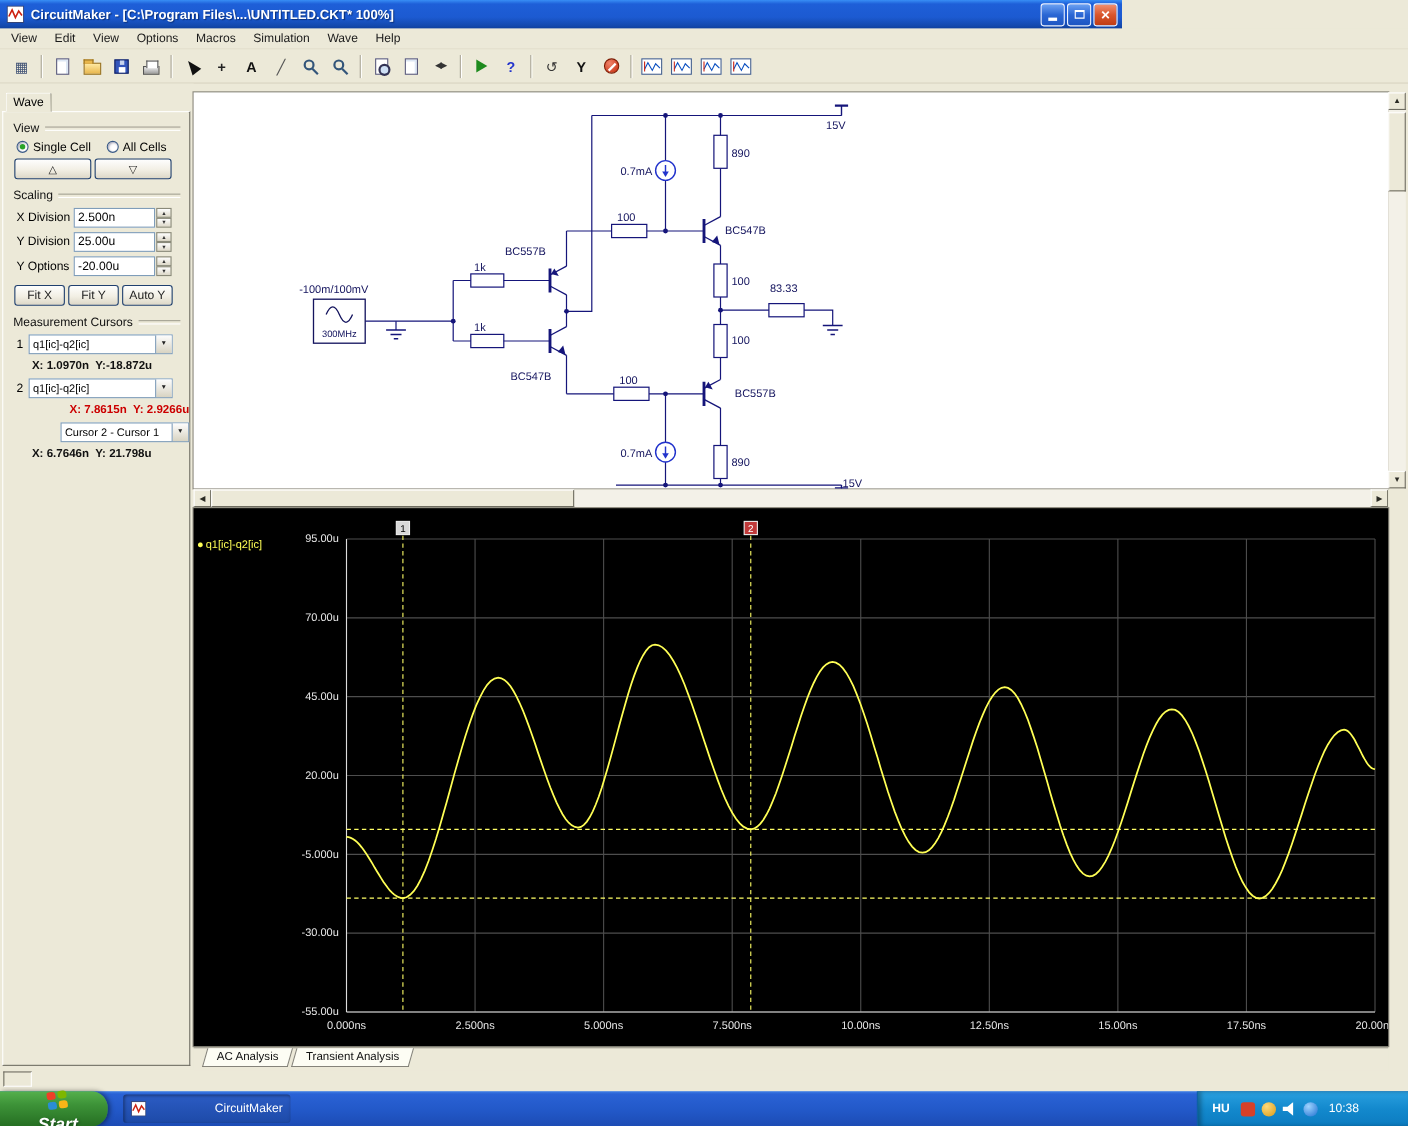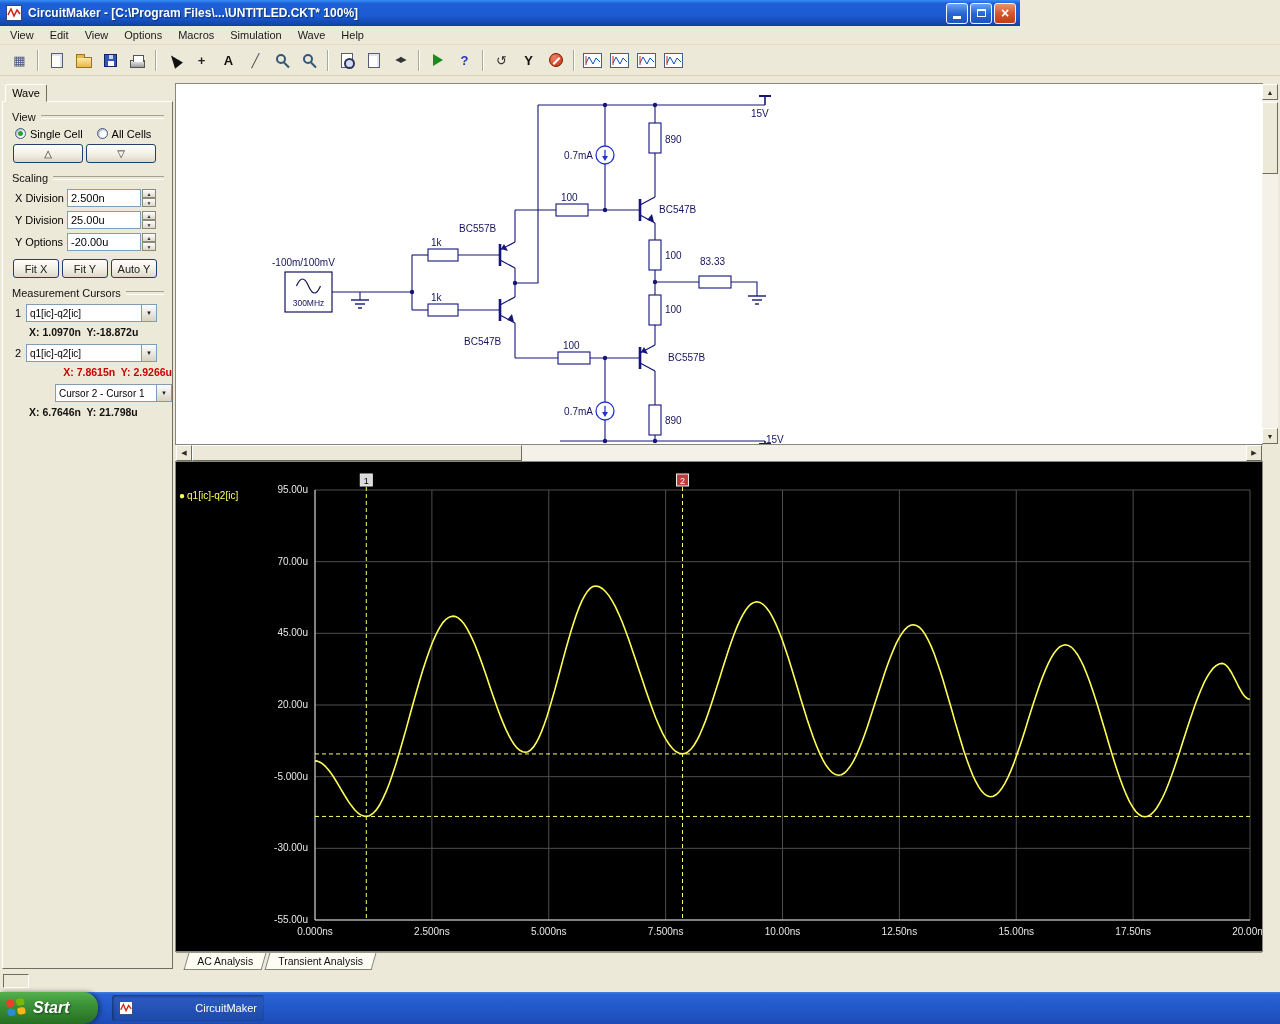--- a/index.html
+++ b/index.html
@@ -108,21 +108,21 @@
   .sheet-tab span{transform:skewX(16deg);font-size:10.5px;color:#111;}
 
   .statusbox{position:absolute;left:3px;top:974px;width:26px;height:14px;border:1px solid;border-color:#6e6c60 #fff #fff #6e6c60;background:#ece9d8;}
 
   
   .taskbar{position:absolute;left:0;top:992px;width:1280px;height:32px;
     background:linear-gradient(180deg,#4181e6 0%,#2a62d5 8%,#2258c8 55%,#1c4bb4 100%);}
   .startbtn{position:absolute;left:0;top:0;height:32px;width:98px;border-radius:0 15px 15px 0;
     background:linear-gradient(180deg,#55b04c 0%,#3d9338 38%,#2f7d2b 75%,#256e22 100%);
     box-shadow:2px 0 5px rgba(0,0,0,.45);display:flex;align-items:center;gap:6px;padding-left:7px;
-    color:#fff;font-weight:bold;font-style:italic;font-size:16px;text-shadow:1px 1px 2px #17451a;}
+    color:#fff;font-weight:bold;font-style:italic;font-size:16px;text-shadow:1px 1px 2px #17451a;flex-direction:column;}
   .flag{width:20px;height:18px;display:grid;grid-template-columns:8px 8px;grid-template-rows:7px 7px;gap:2px;transform:rotate(-8deg);}
   .flag span{border-radius:2px 40% 2px 40%;}
   .taskbtn{position:absolute;left:112px;top:3px;width:152px;height:26px;border-radius:3px;
     background:linear-gradient(180deg,#2c5cc4,#1d4aa8);box-shadow:inset 1px 1px 3px rgba(0,0,0,.45);
     color:#fff;font-size:11px;display:flex;align-items:center;gap:6px;padding:0 7px;justify-content:space-between;}
   .tray{position:absolute;left:1088px;top:0;width:192px;height:32px;
     background:linear-gradient(180deg,#2aa0e0 0%,#1389cd 50%,#0c7bc0 100%);
     border-left:1px solid #0a62a0;box-shadow:inset 3px 0 4px rgba(0,0,0,.3);
     display:flex;align-items:center;gap:6px;padding:0 9px;color:#fff;}
   .lang{font-size:11px;font-weight:bold;padding:2px 4px;}
@@ -547,15 +547,23 @@
       </span>
       <span>Start</span>
     </div>
     <div class="taskbtn">
       <svg width="14" height="14" viewBox="0 0 16 16">
           <rect x="0.5" y="0.5" width="15" height="15" fill="#fff" stroke="#334477"></rect>
           <polyline points="2,10 5,4 8,11 11,5 14,9" fill="none" stroke="#cc2211" stroke-width="1.5"></polyline>
         </svg>
       <span>CircuitMaker</span>
     </div>
+    <div class="tray">
+      <span class="lang">HU</span>
+      <span class="trayico ti-shield"></span>
+      <span class="trayico ti-update"></span>
+      <span class="trayico ti-volume"></span>
+      <span class="trayico ti-network"></span>
+      <span class="clock">10:38</span>
+    </div>
   </div>
 
 </div>
 
 </body></html>

